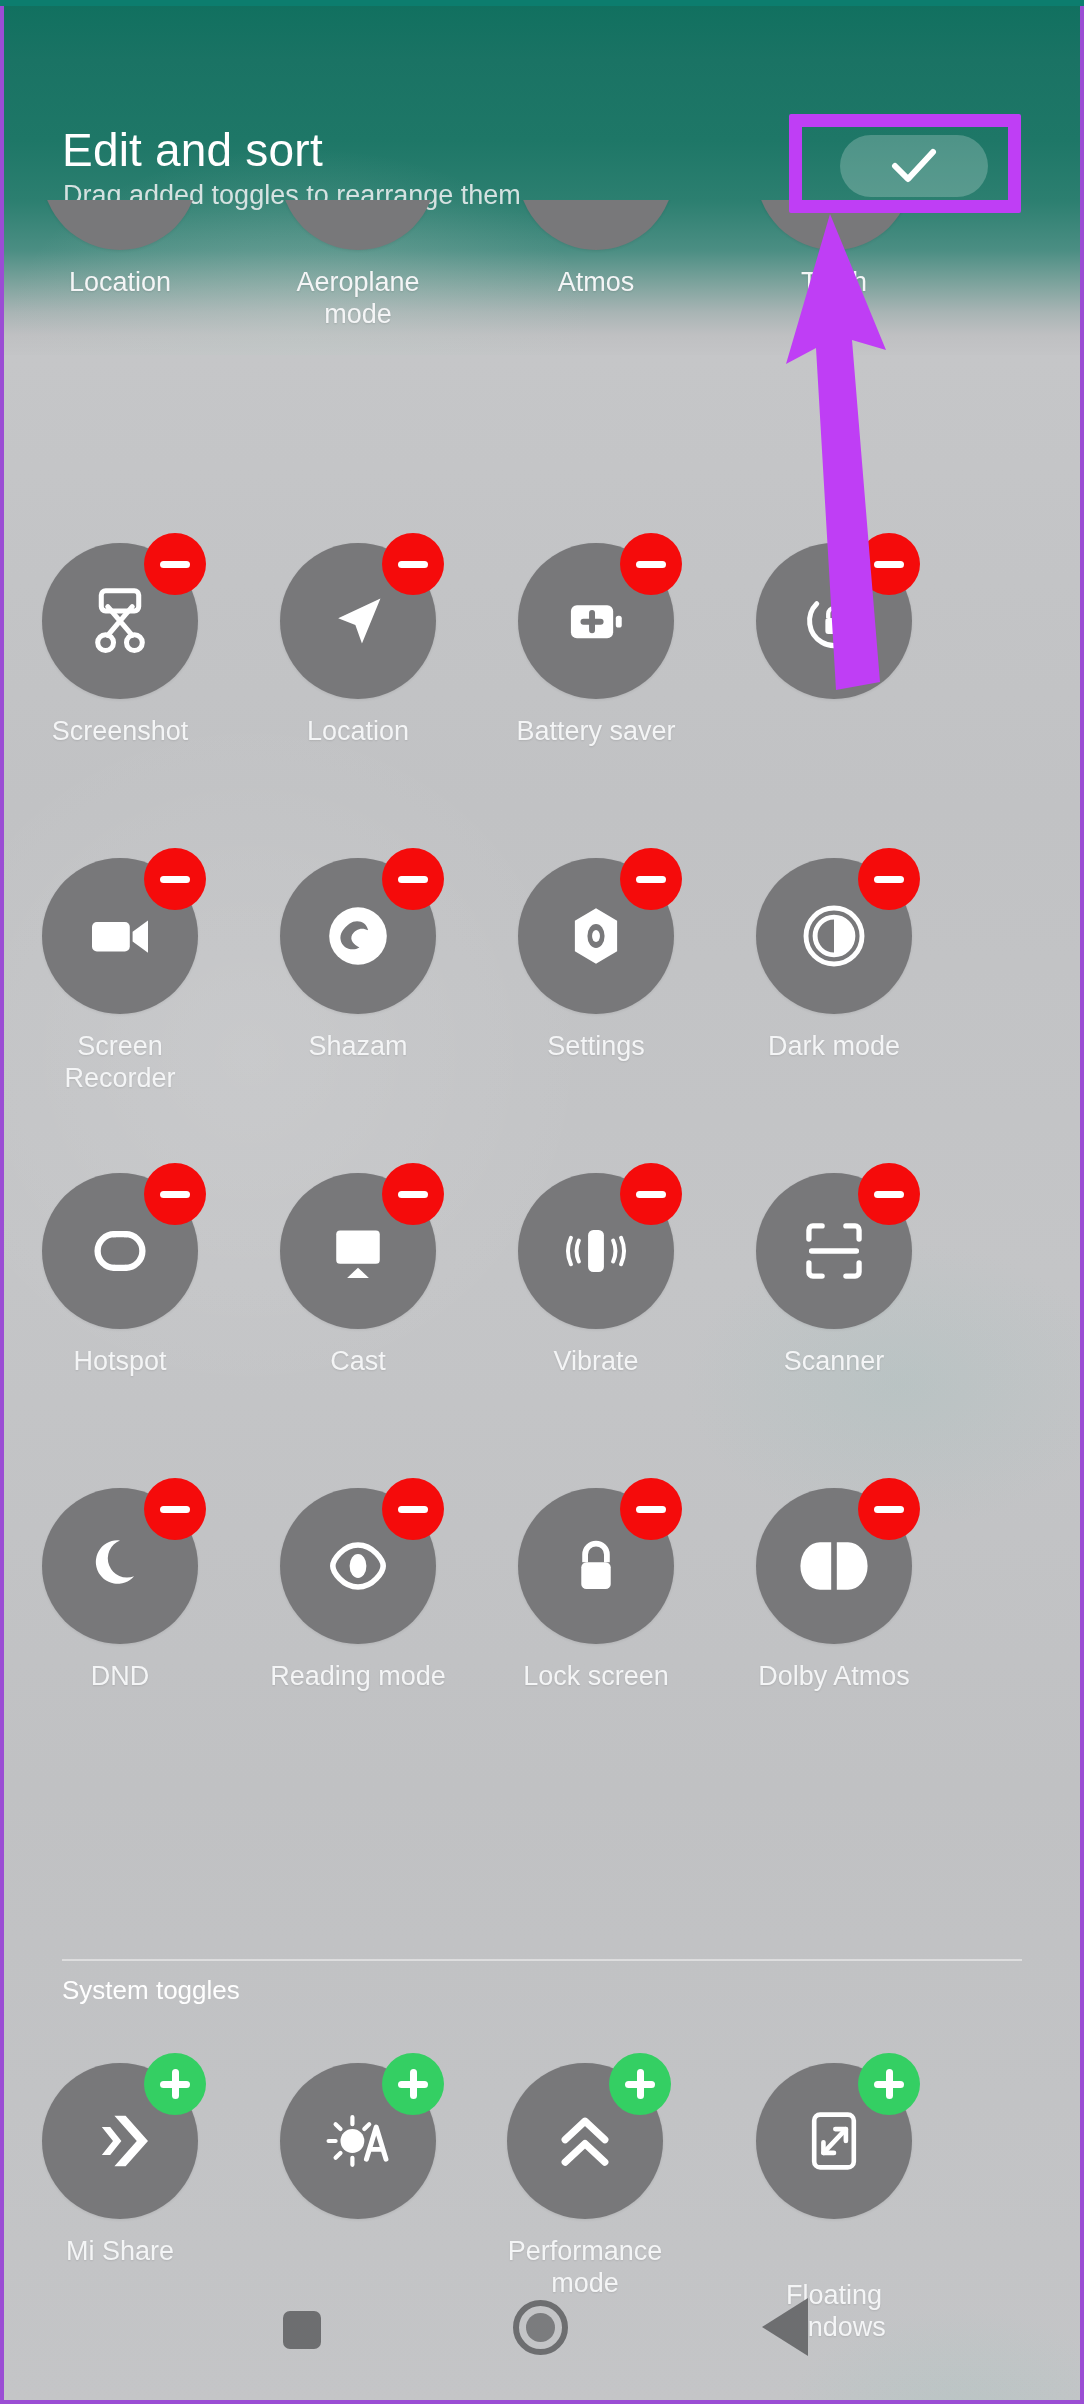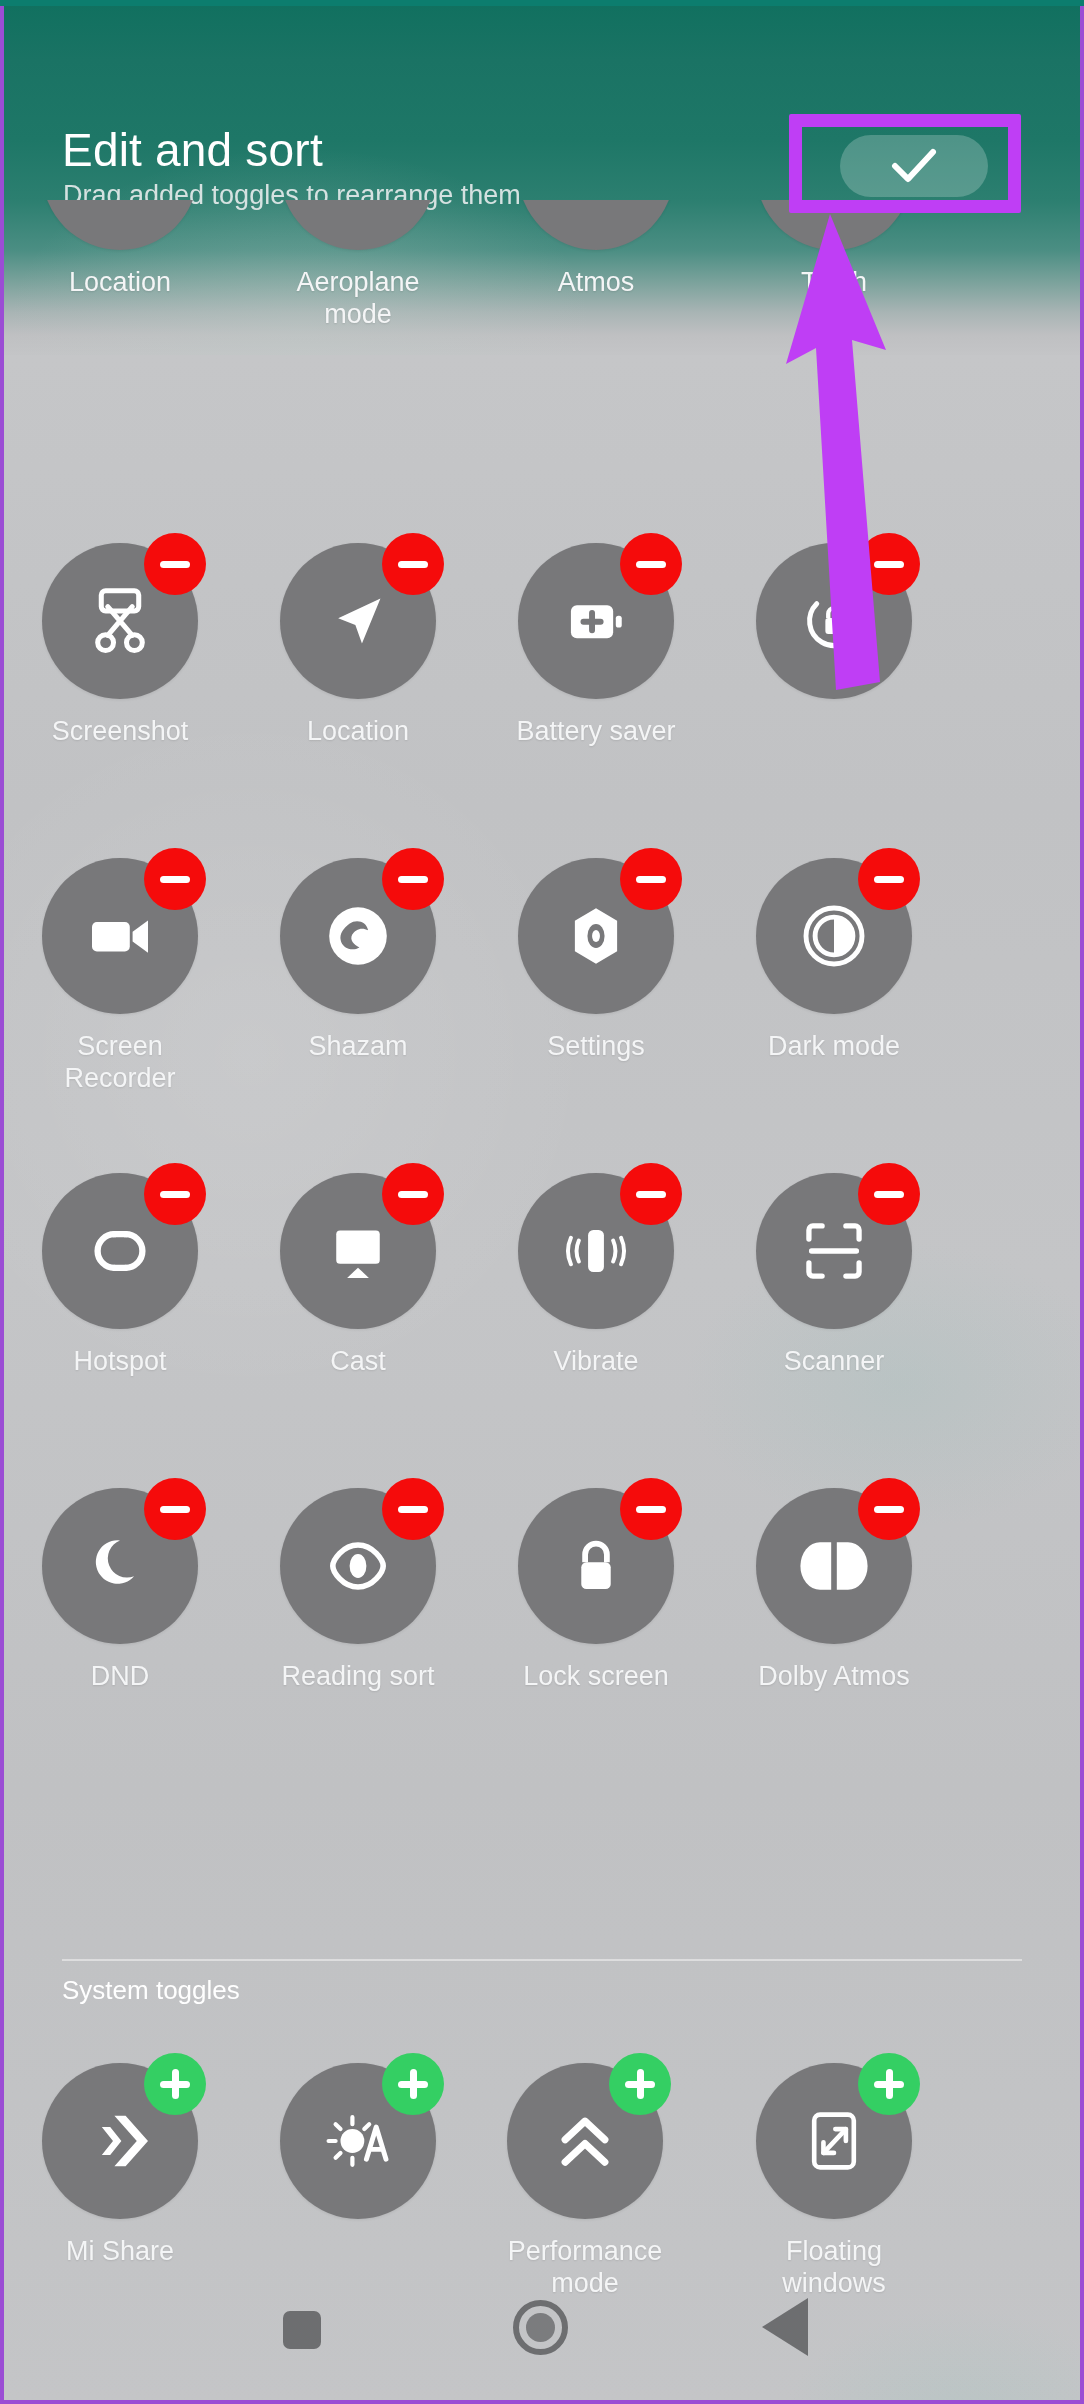--- a/index.html
+++ b/index.html
@@ -403,21 +403,21 @@
             <span>
               <svg width="70" height="70" viewBox="0 0 100 100">
                 <path d="M50 20 c22 0 36 22 36 30 c0 8 -14 30 -36 30 c-22 0 -36 -22 -36 -30 c0 -8 14 -30 36 -30 Z" fill="none" stroke="#ffffff" stroke-width="8"></path>
                 <ellipse cx="50" cy="50" rx="12" ry="17" fill="#ffffff"></ellipse>
               </svg>
             </span>
             <div class="badge remove">
               <span class="bar-h"></span>
             </div>
           </div>
-          <div class="label">Reading sort</div>
+          <div class="label">Reading mode</div>
         </div>
         <div class="cell" style="left: 476px;">
           <div class="circle">
             <span>
               <svg width="64" height="64" viewBox="0 0 100 100">
                 <path d="M33 44 V32 a17 17 0 0 1 34 0 V44" fill="none" stroke="#ffffff" stroke-width="9"></path>
                 <rect x="27" y="44" width="46" height="42" rx="8" fill="#ffffff"></rect>
               </svg>
             </span>
             <div class="badge remove">
@@ -480,21 +480,21 @@
                 <path d="M20 82 L50 54 L80 82" fill="none" stroke="#ffffff" stroke-width="11" stroke-linecap="round" stroke-linejoin="round"></path>
               </svg>
             </span>
             <div class="badge add">
               <span class="bar-h"></span>
               <span class="bar-v"></span>
             </div>
           </div>
           <div class="label">Performance<br>mode</div>
         </div>
-        <div class="cell" style="left: 714px;">
+        <div class="cell" style="left: 714px; gap: 44px;">
           <div class="circle">
             <span>
               <svg width="66" height="66" viewBox="0 0 100 100">
                 <rect x="20" y="10" width="60" height="80" rx="9" fill="none" stroke="#ffffff" stroke-width="7"></rect>
                 <path d="M34 68 L68 32" stroke="#ffffff" stroke-width="7" stroke-linecap="round"></path>
                 <path d="M34 52 V68 H50" fill="none" stroke="#ffffff" stroke-width="7" stroke-linecap="round" stroke-linejoin="round"></path>
                 <path d="M68 50 V32 H52" fill="none" stroke="#ffffff" stroke-width="7" stroke-linecap="round" stroke-linejoin="round"></path>
               </svg>
             </span>
             <div class="badge add">

